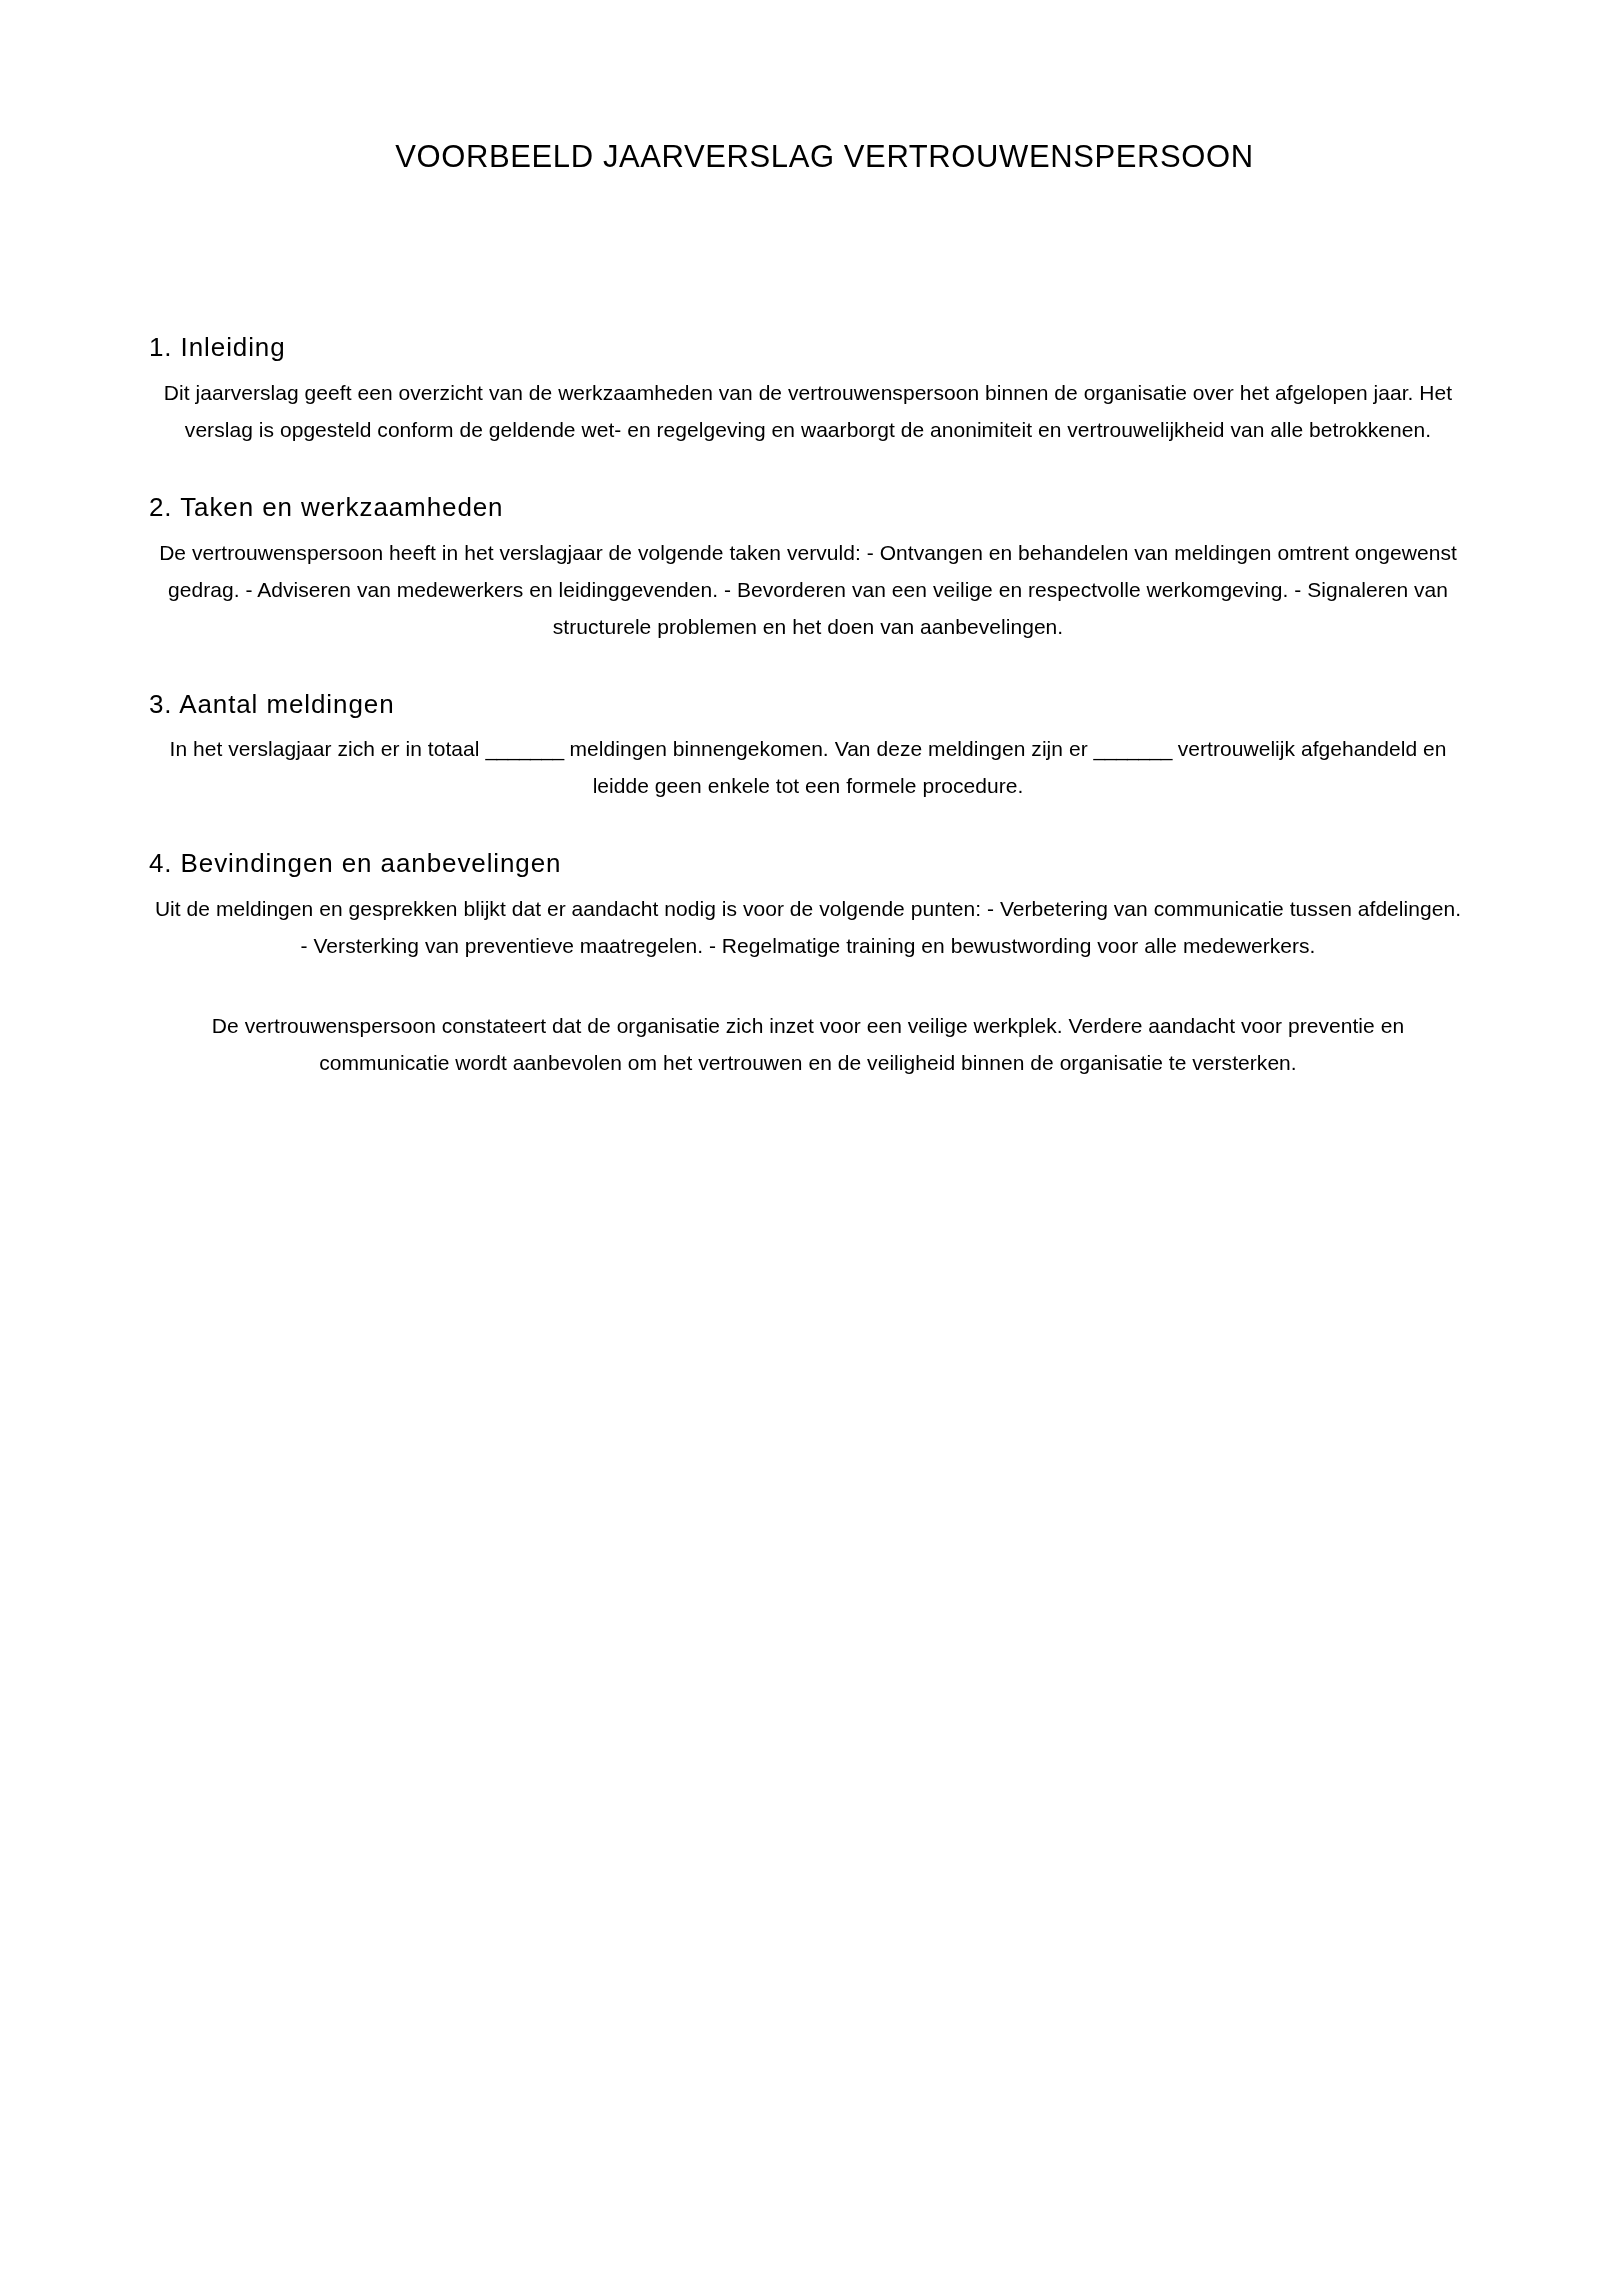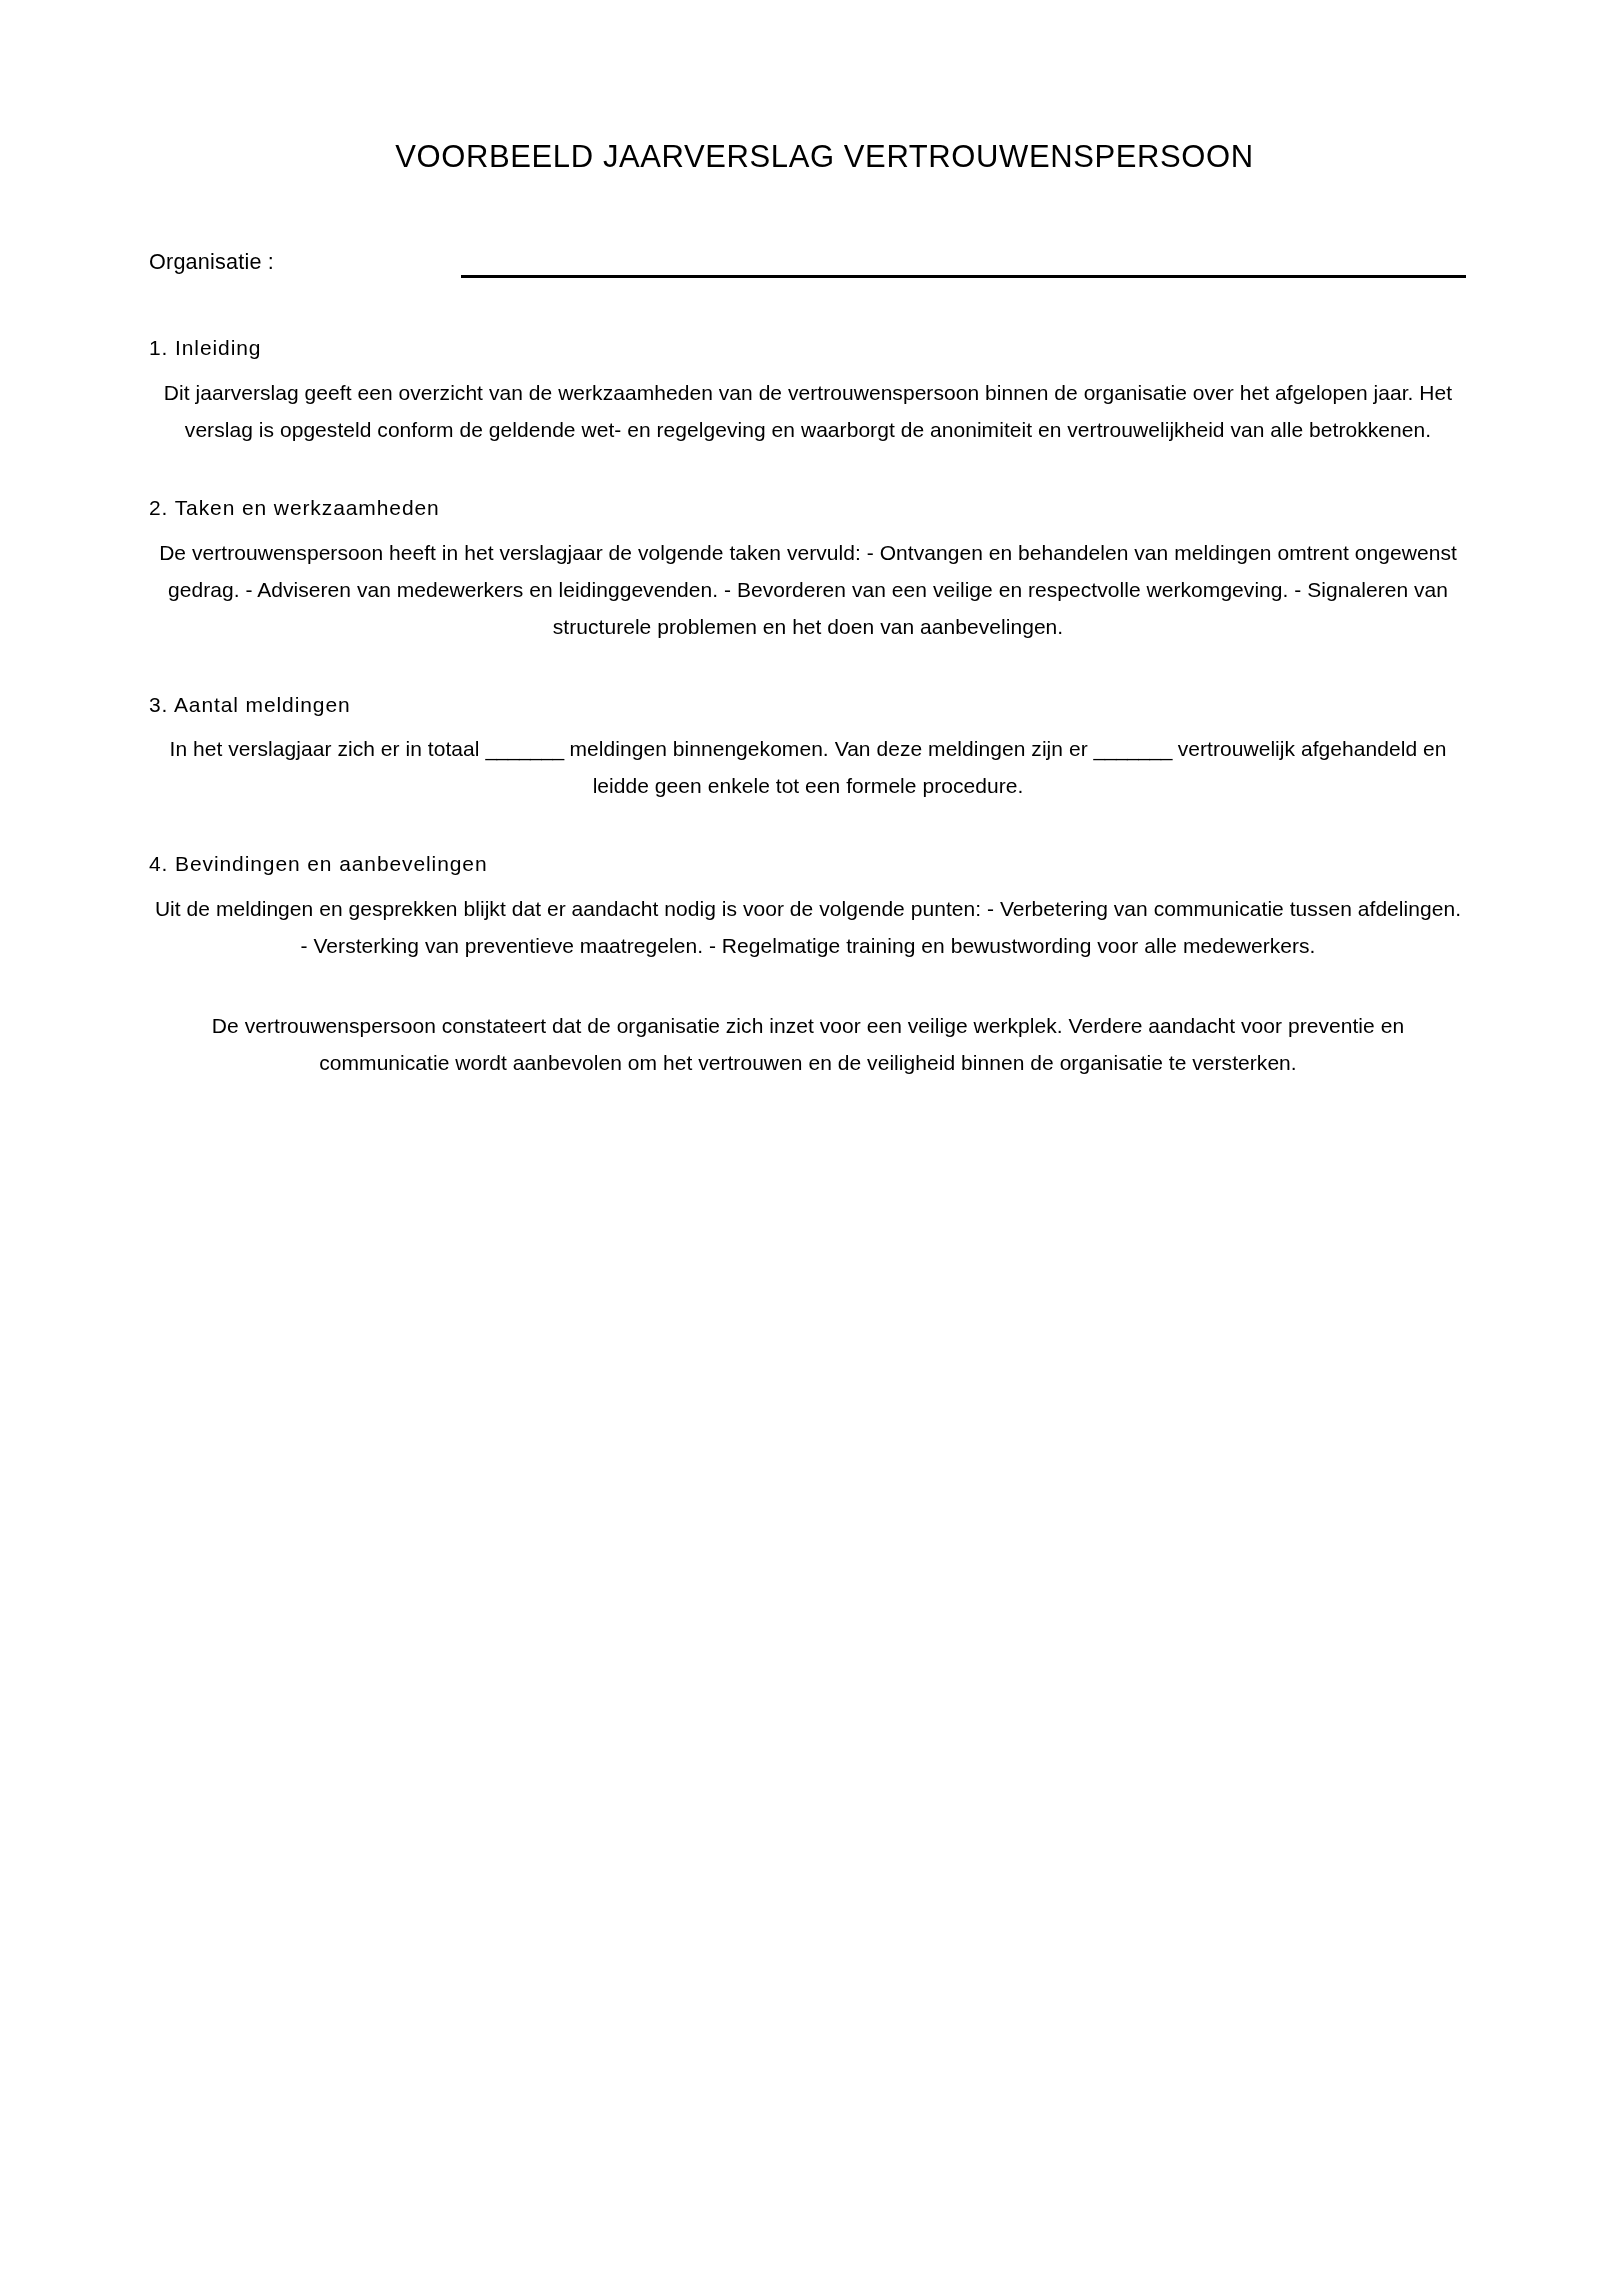--- a/index.html
+++ b/index.html
@@ -67,21 +67,21 @@
   }
 
   .section {
     margin: 0 0 43px 0;
   }
   .section:last-child {
     margin-bottom: 0;
   }
 
   .section-heading {
-    font-size: 21px;
+    font-size: 26px;
     font-weight: 400;
     line-height: 33px;
     letter-spacing: 0.9px;
     margin: 0 0 9.8px 0;
   }
 
   .section-body {
     font-size: 21px;
     font-weight: 400;
     line-height: 37px;
@@ -94,24 +94,20 @@
     letter-spacing: -0.5px;
   }
 </style>
 </head>
 <body>
 
 <div class="page">
 
   <h1 class="doc-title">VOORBEELD JAARVERSLAG VERTROUWENSPERSOON</h1>
 
-  <div class="org-row">
-    <span class="org-label">Organisatie :</span>
-    <span class="org-rule"></span>
-  </div>
 
   <div class="content">
 
     <section class="section">
       <h2 class="section-heading">1. Inleiding</h2>
       <p class="section-body">Dit jaarverslag geeft een overzicht van de werkzaamheden van de vertrouwenspersoon binnen de organisatie over het afgelopen jaar. Het verslag is opgesteld conform de geldende wet- en regelgeving en waarborgt de anonimiteit en vertrouwelijkheid van alle betrokkenen.</p>
     </section>
 
     <section class="section">
       <h2 class="section-heading">2. Taken en werkzaamheden</h2>

